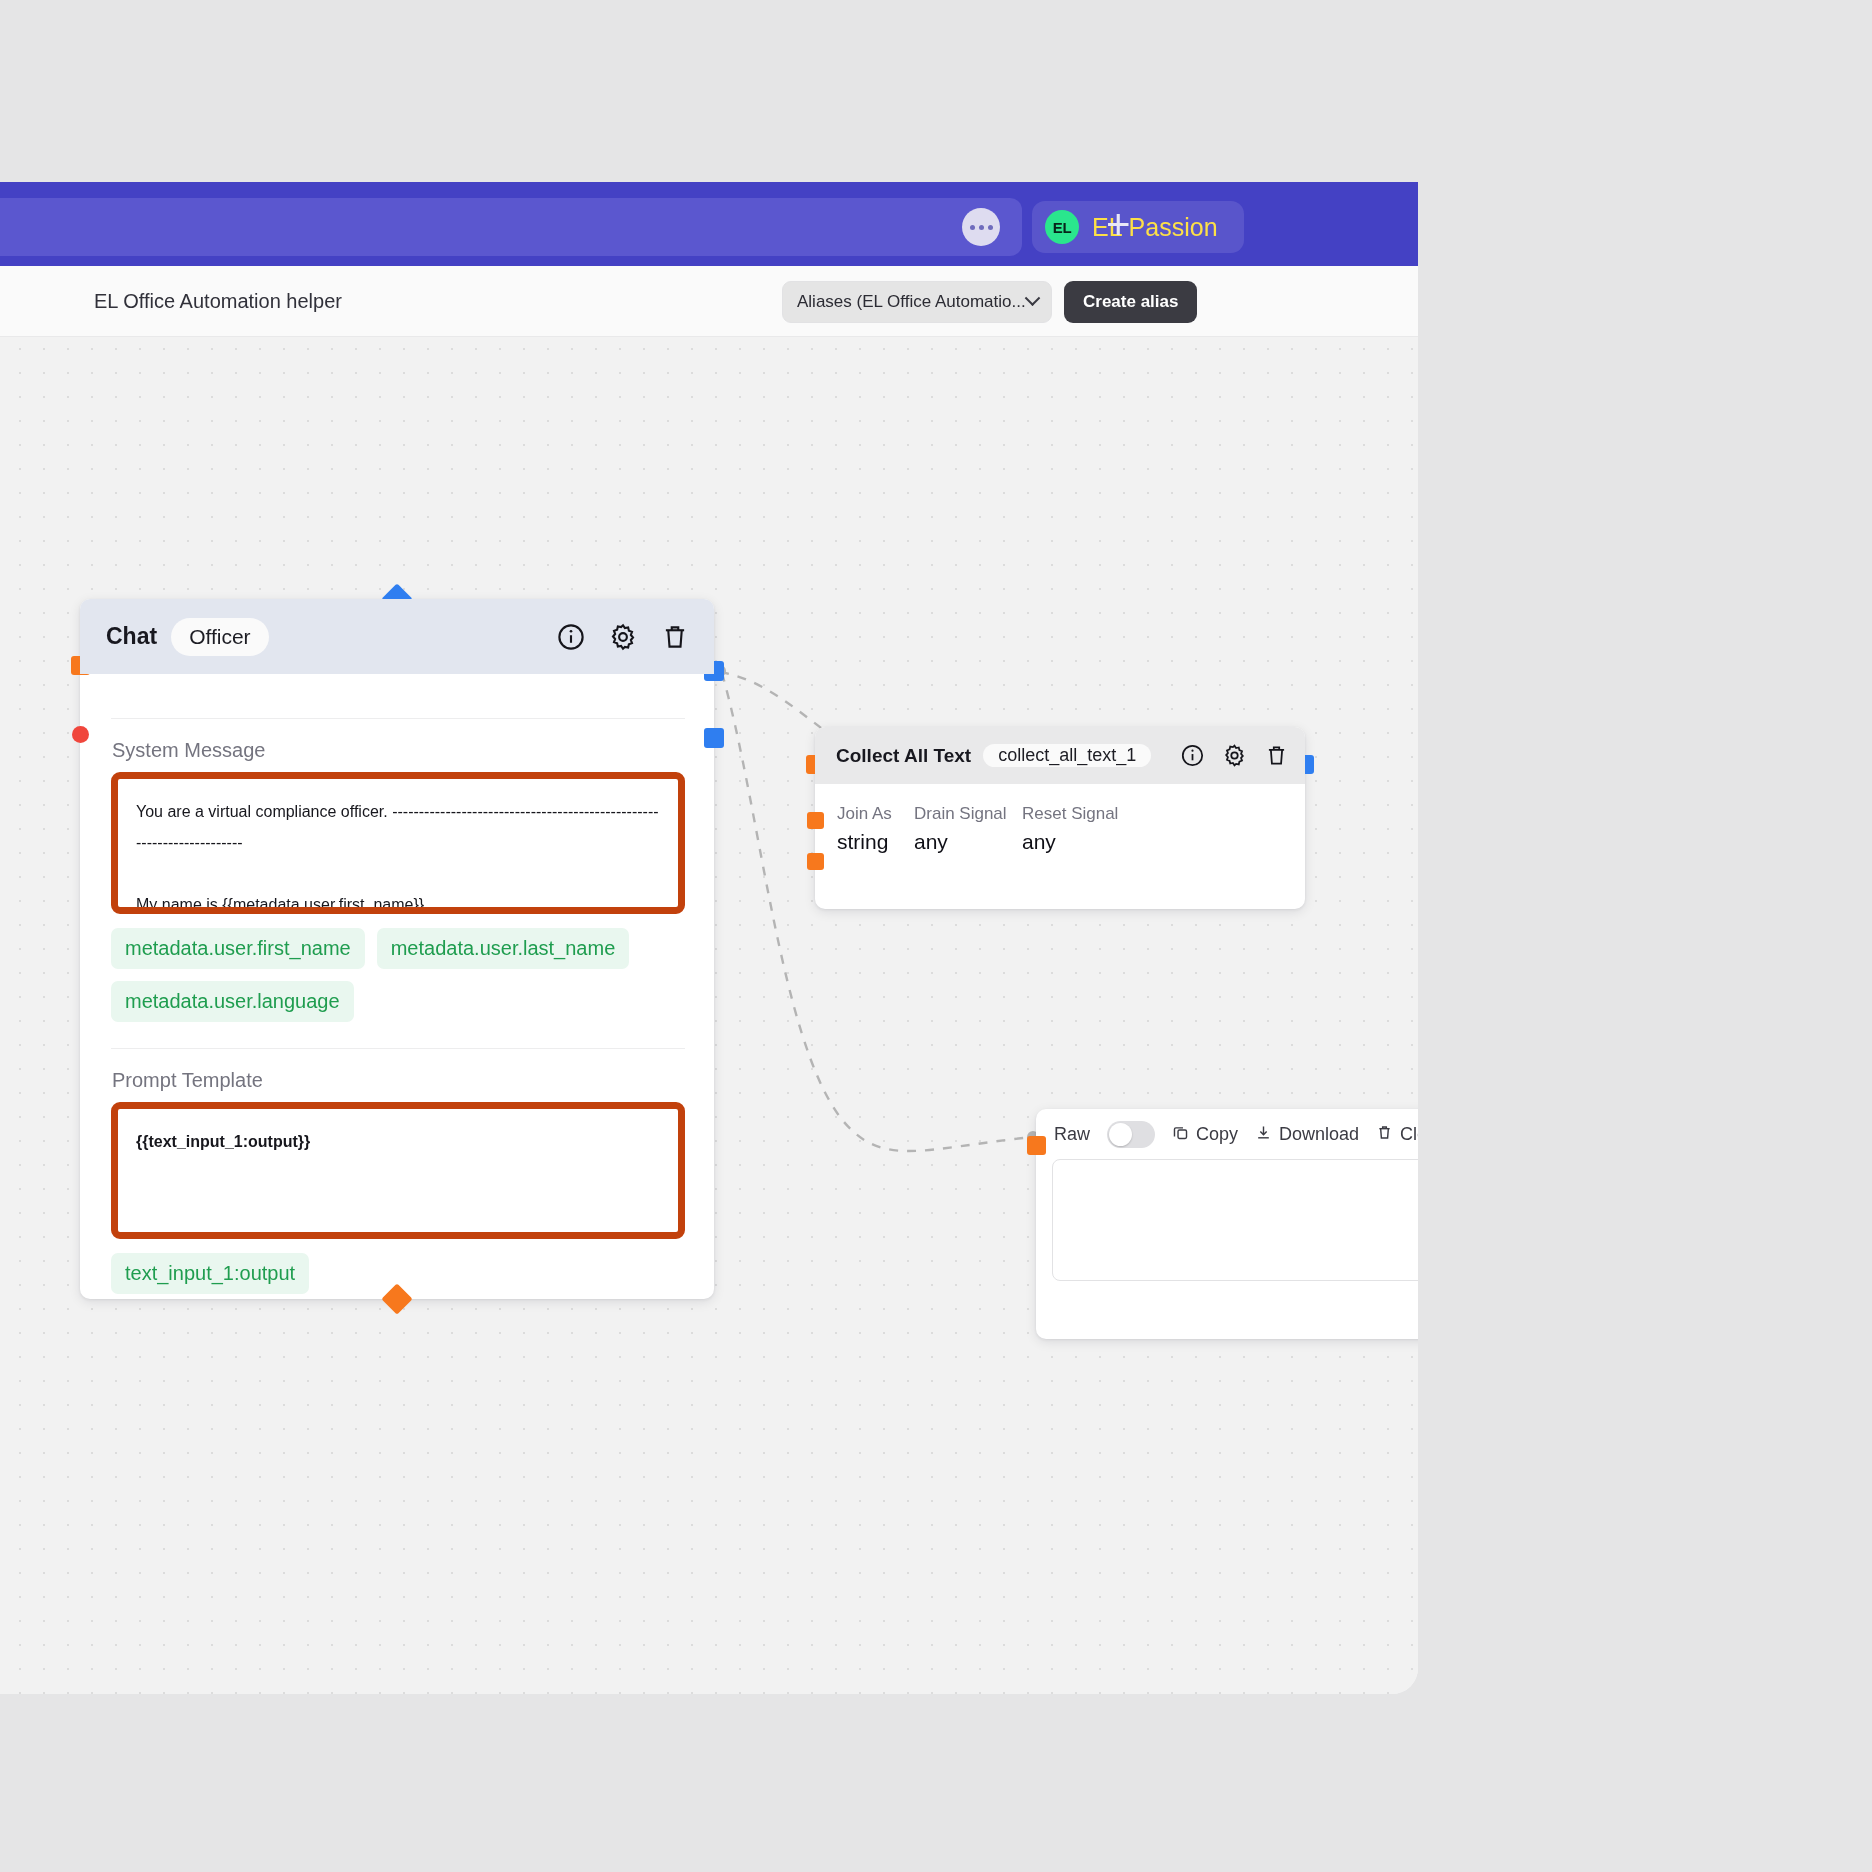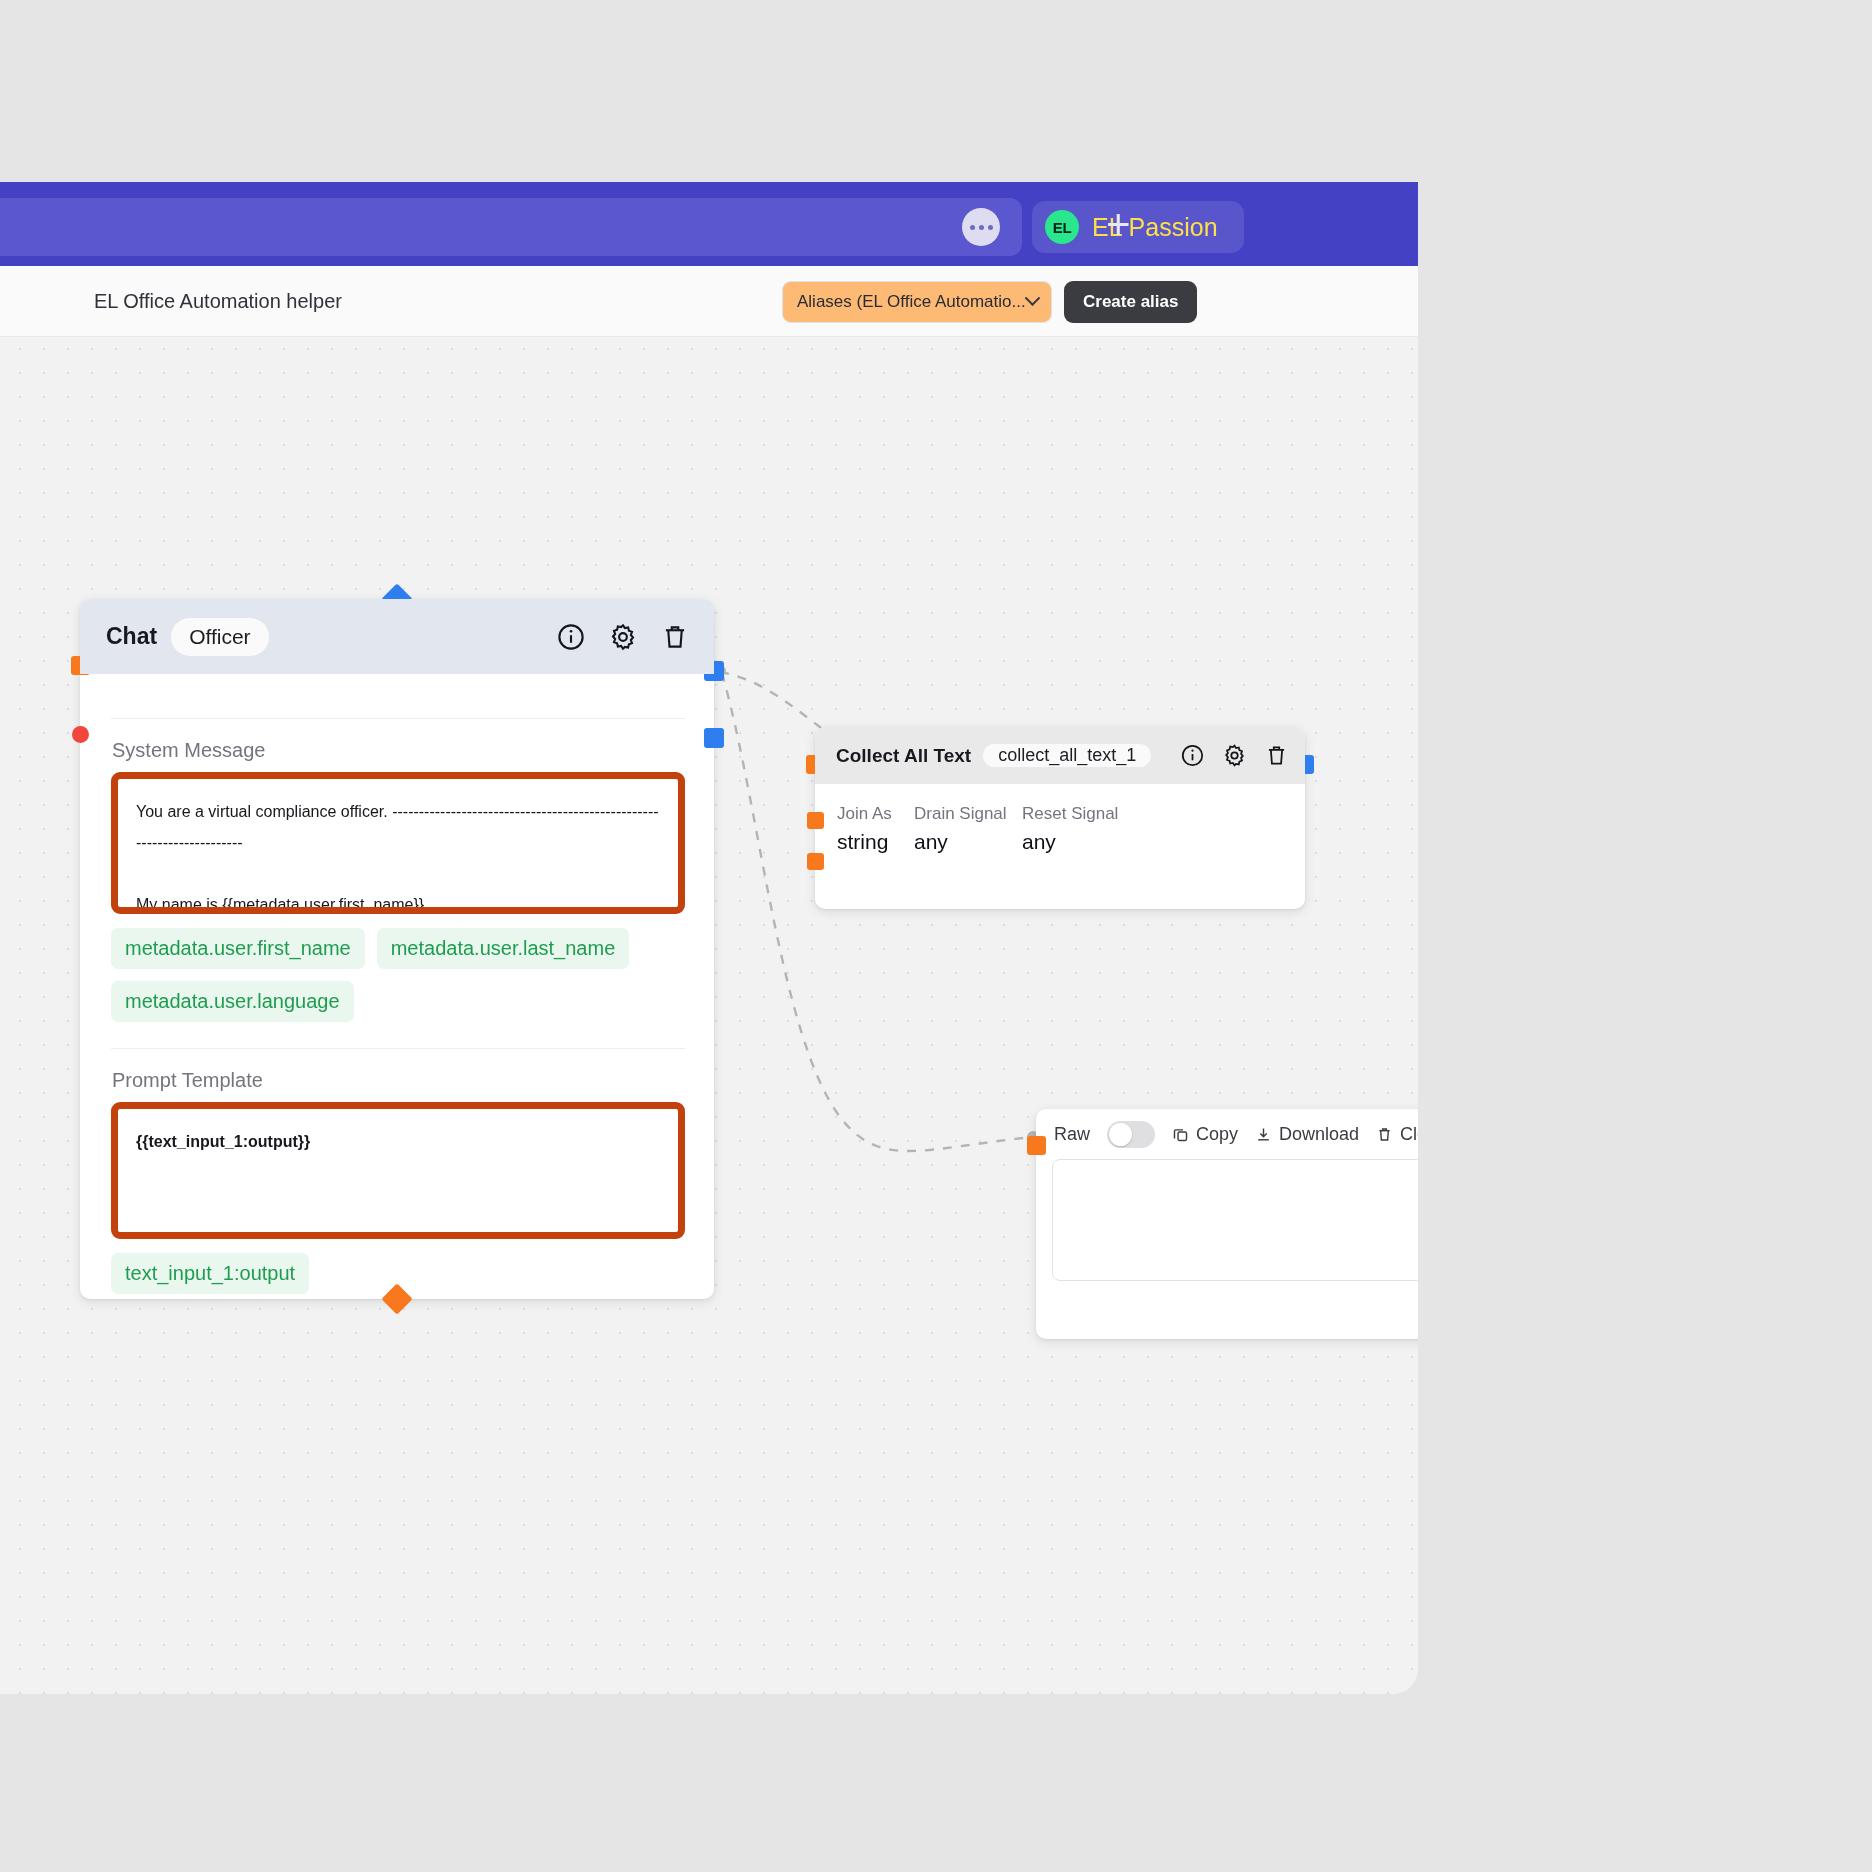--- a/index.html
+++ b/index.html
@@ -85,21 +85,21 @@
     background: #fafafa;
     border-bottom: 1px solid #e9e9ea;
   }
   #flow-title {
     position: absolute; left: 134px; top: 24px;
     font-size: 20px; color: #31313a;
   }
   #alias-select {
     position: absolute; left: 822px; top: 15px;
     width: 270px; height: 42px;
-    background: #fdba74;
+    background: #e5e5e5;
     border: 1px solid #e2e2e4;
     border-radius: 9px;
     display: flex; align-items: center; justify-content: space-between;
     padding: 0 13px 0 14px;
     font-size: 17px; color: #2b2b33;
     cursor: pointer;
   }
   #alias-select .chev {
     width: 11px; height: 11px;
     border-right: 2px solid #3a3a42;
@@ -206,21 +206,21 @@
   #node-output { left: 1076px; top: 772px; width: 420px; height: 230px; }
   #node-output .node-header { height: 55px; padding: 0 15px 0 20px; }
   #node-output .node-title { font-size: 19px; }
   #node-output .node-chip { font-size: 18px; padding: 5px 14px; margin-left: 11px; }
   .out-toolbar {
     display: flex; align-items: center;
     padding: 12px 0 0 18px;
     gap: 17px;
     font-size: 18px; color: #3b3b43;
   }
-  .out-toolbar .tool { display: flex; align-items: center; gap: 7px; cursor: pointer; }
+  .out-toolbar .tool { display: flex; gap: 7px; cursor: pointer; }
   .toggle {
     width: 48px; height: 27px;
     background: #dfdfe2;
     border-radius: 999px;
     position: relative;
     cursor: pointer;
   }
   .toggle i {
     position: absolute; left: 2px; top: 2px;
     width: 23px; height: 23px; border-radius: 50%;

